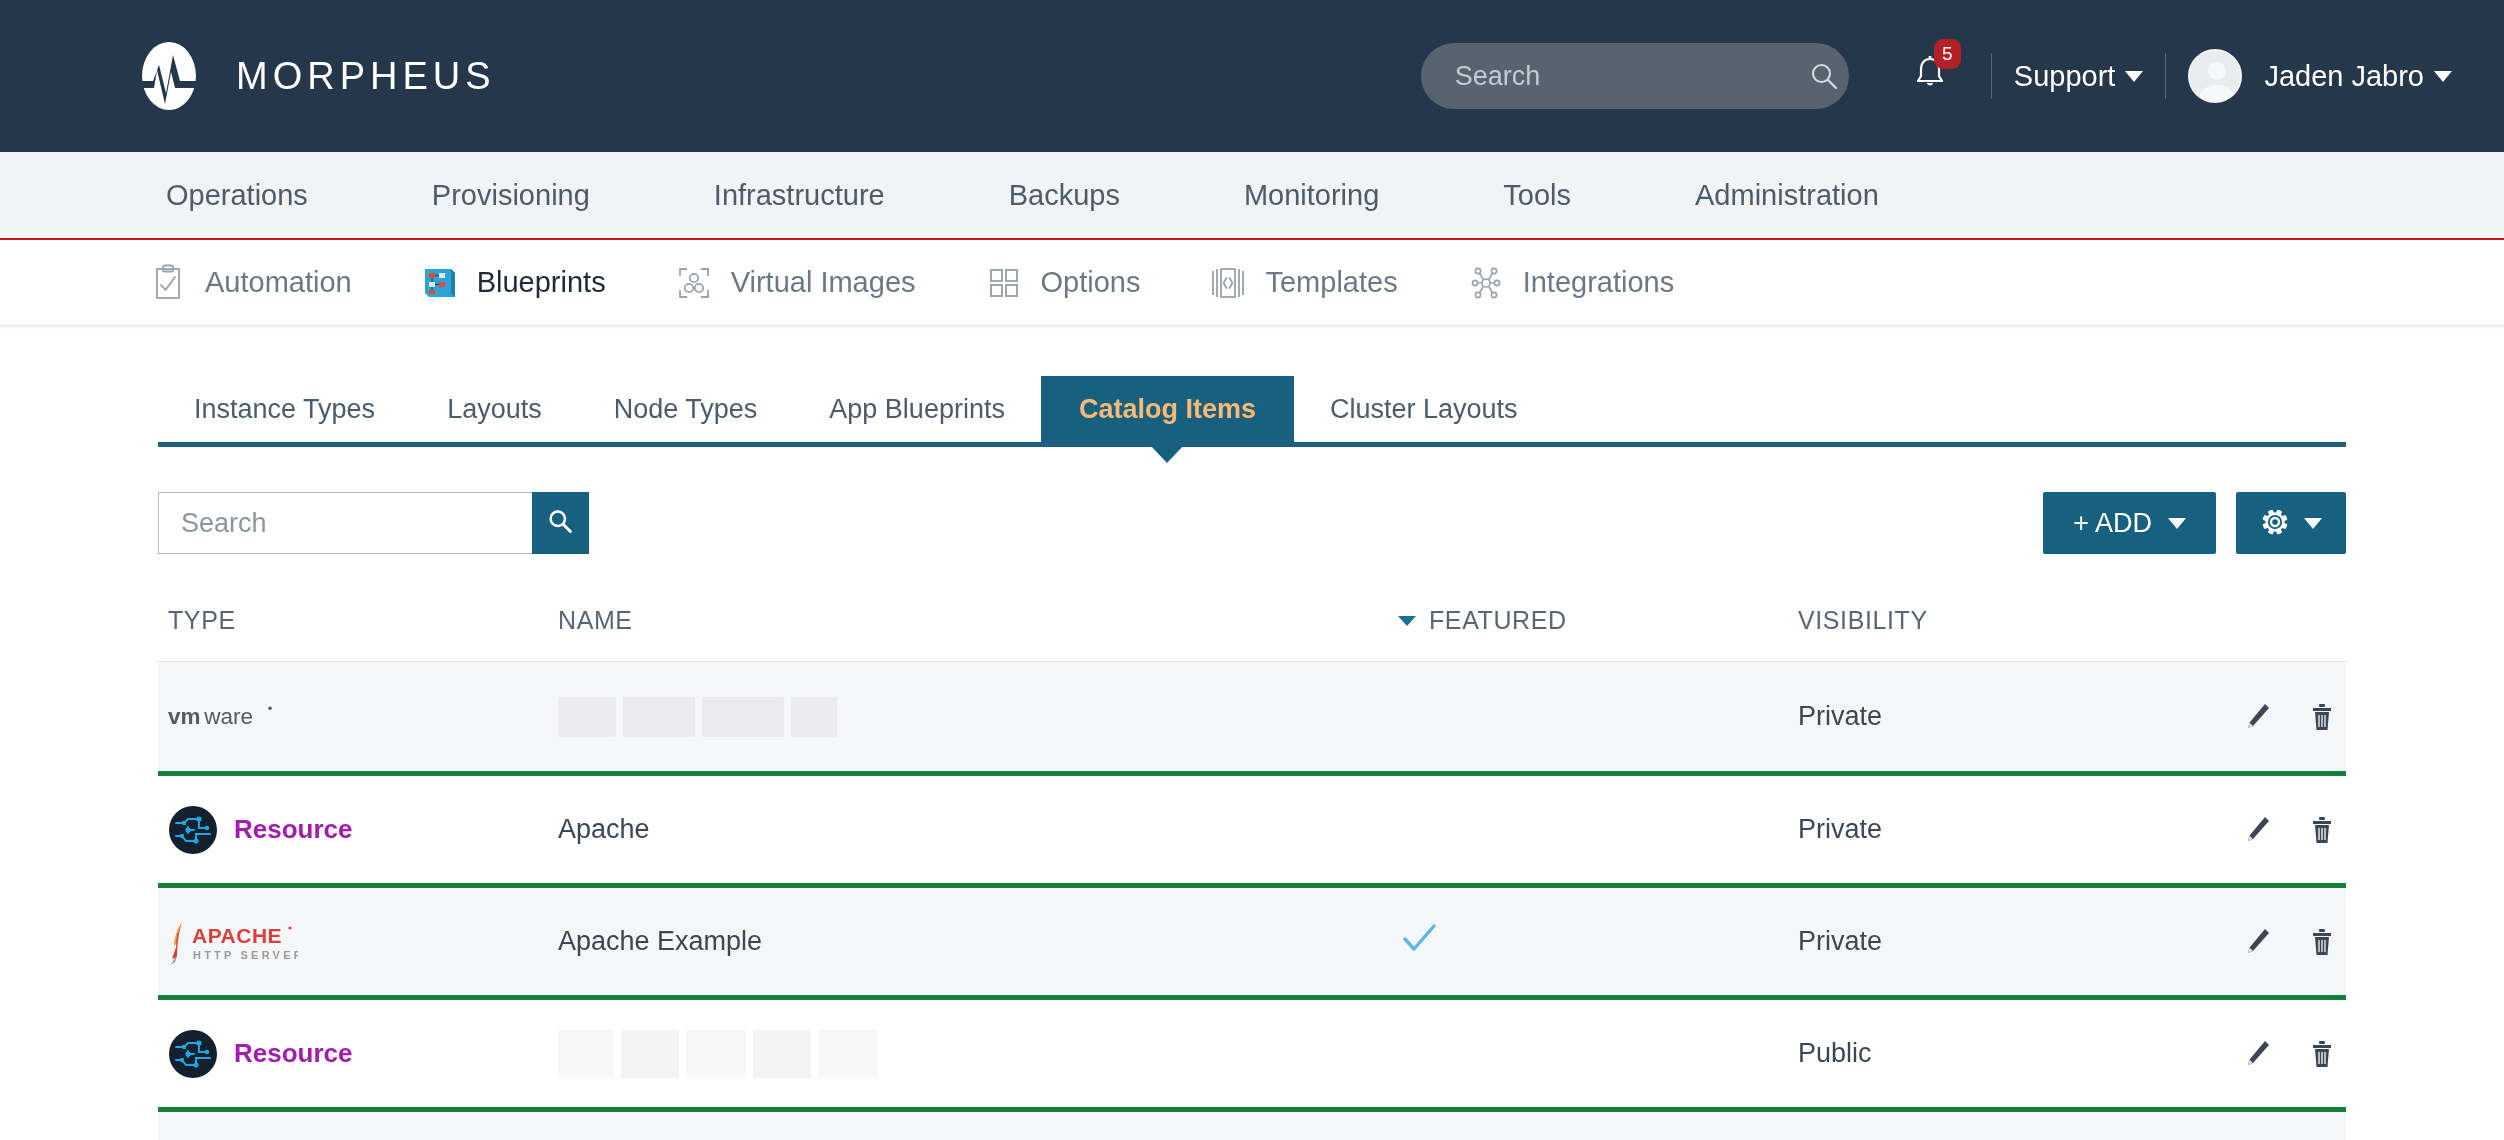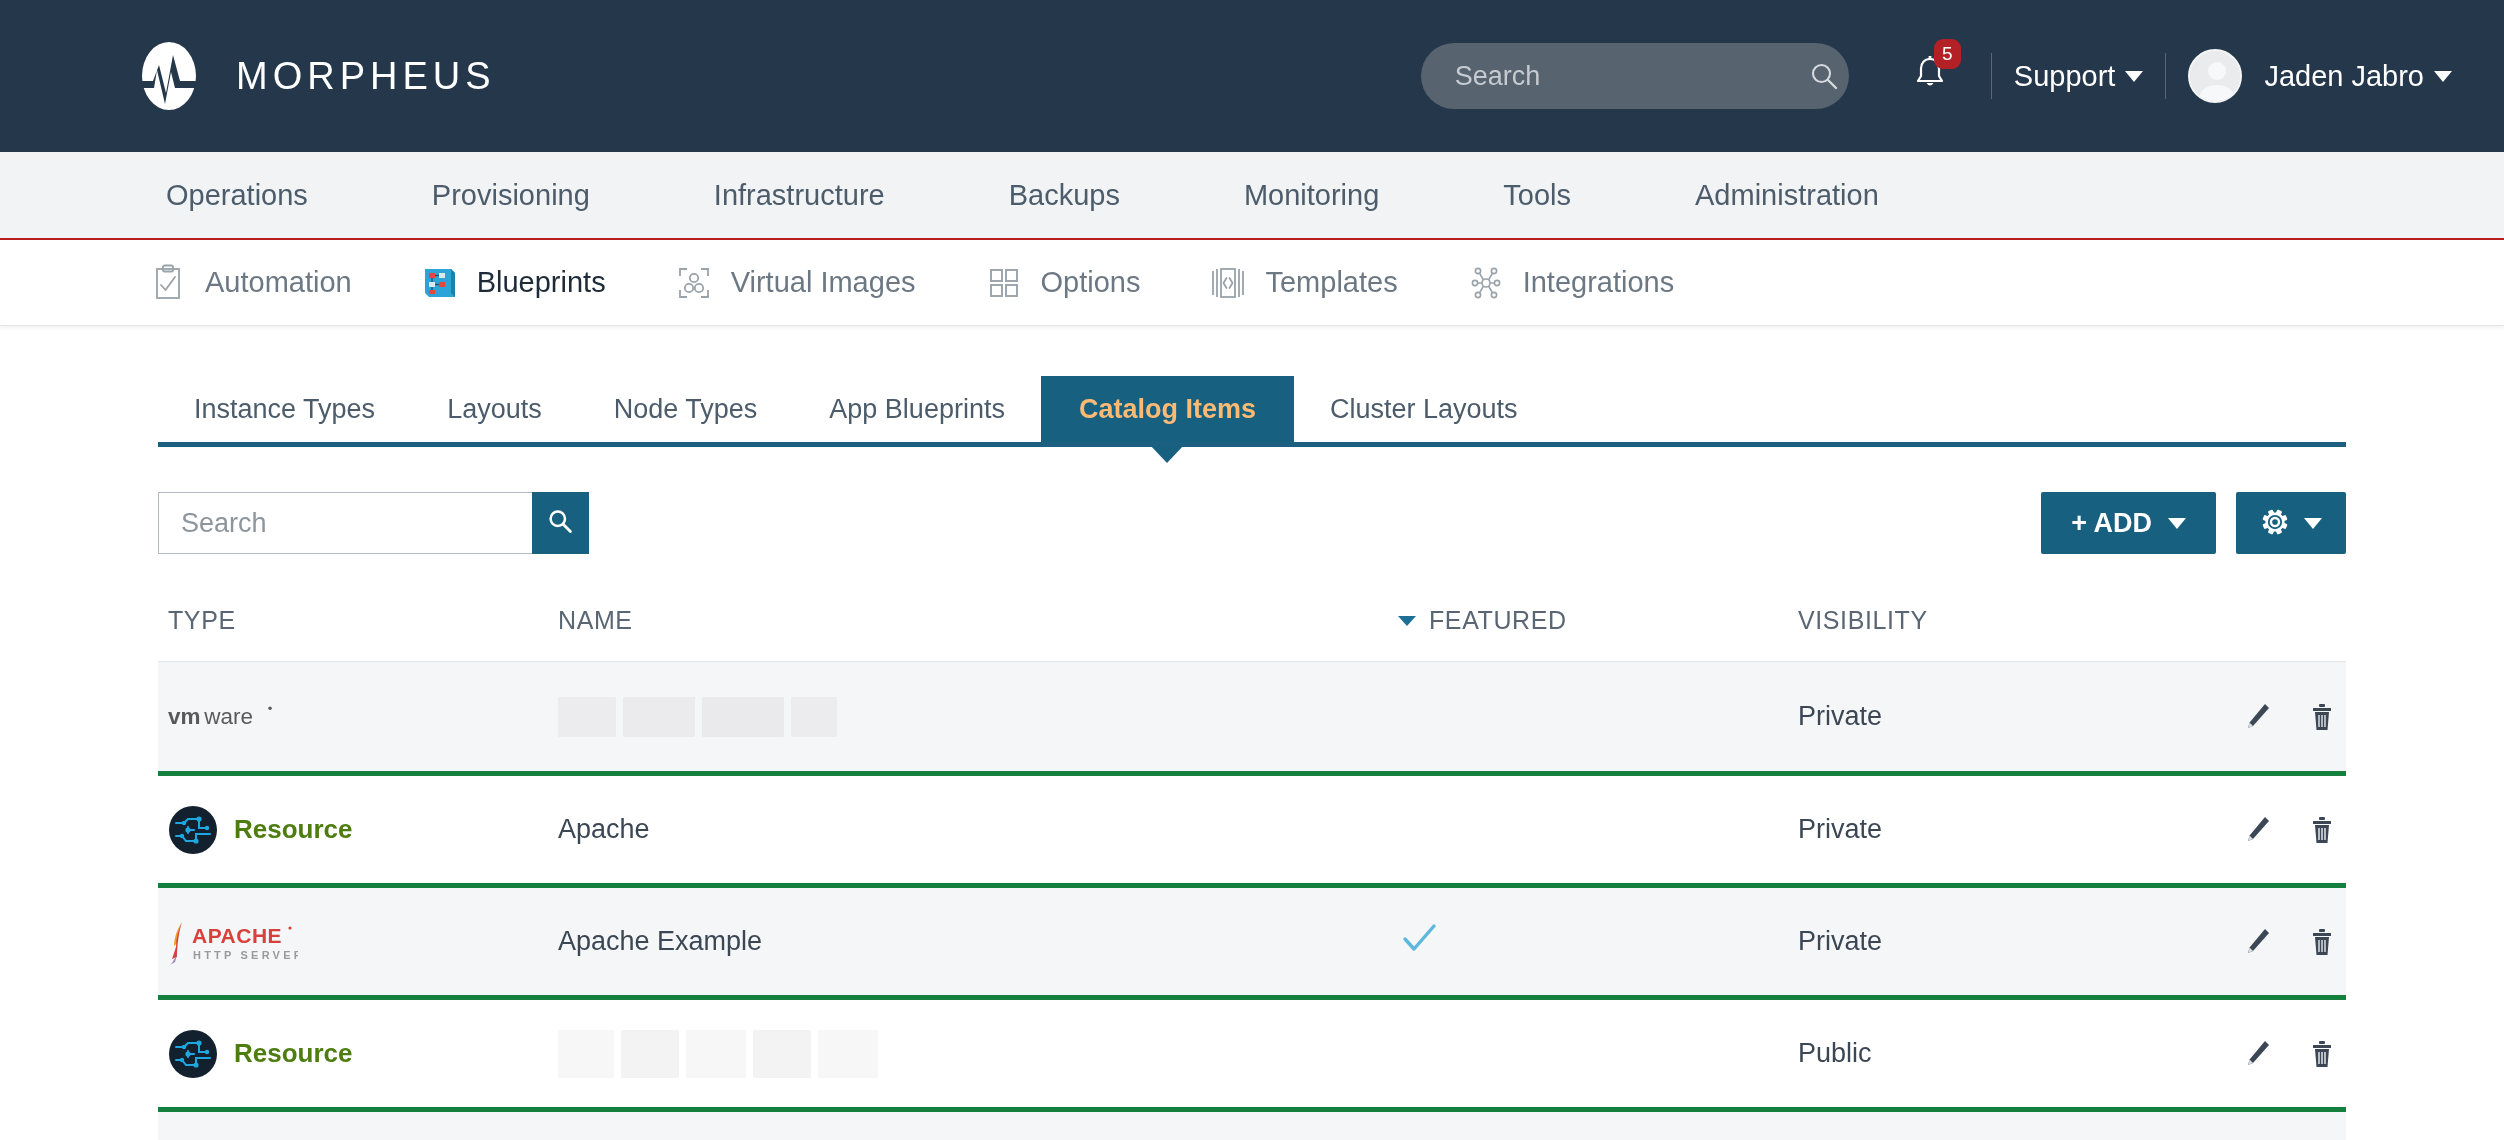--- a/index.html
+++ b/index.html
@@ -183,21 +183,20 @@
   }
   .toolbar-right { margin-left: auto; display: flex; gap: 20px; }
   .btn-add {
     background: #17607f; color: #fff; border: none;
     height: 62px; padding: 0 30px;
     font-size: 27px;
     display: flex; align-items: center; gap: 16px;
     cursor: pointer;
     font-family: "Liberation Sans", sans-serif;
     border-radius: 2px;
-    font-weight: bold;
   }
   .btn-gear {
     background: #17607f; border: none;
     height: 62px; padding: 0 24px;
     display: flex; align-items: center; gap: 14px;
     cursor: pointer; border-radius: 2px;
   }
 
   
   table.catalog {
@@ -230,21 +229,21 @@
     vertical-align: 3px;
   }
   table.catalog tbody tr { height: 112px; border-bottom: 5px solid #15803d; }
   table.catalog tbody tr.alt { background: #f5f6f7; }
   table.catalog tbody td {
     font-size: 27px; color: #3b4754;
     vertical-align: middle;
   }
   td.c-type { padding-left: 10px; }
   .type-cell { display: flex; align-items: center; gap: 16px; }
-  .type-label { font-size: 26px; font-weight: 700; color: #4d7c0f; }
+  .type-label { font-size: 26px; font-weight: 700; color: #a21caf; }
   .logo-vmware { height: 26px; }
   .logo-apache { height: 46px; }
   .ico-resource { width: 50px; height: 50px; flex: 0 0 50px; }
 
   .check-feat { width: 42px; height: 42px; }
 
   .row-actions { display: flex; gap: 36px; justify-content: flex-end; padding-right: 10px; }
   .act-ico { width: 30px; height: 32px; cursor: pointer; }
 
   

